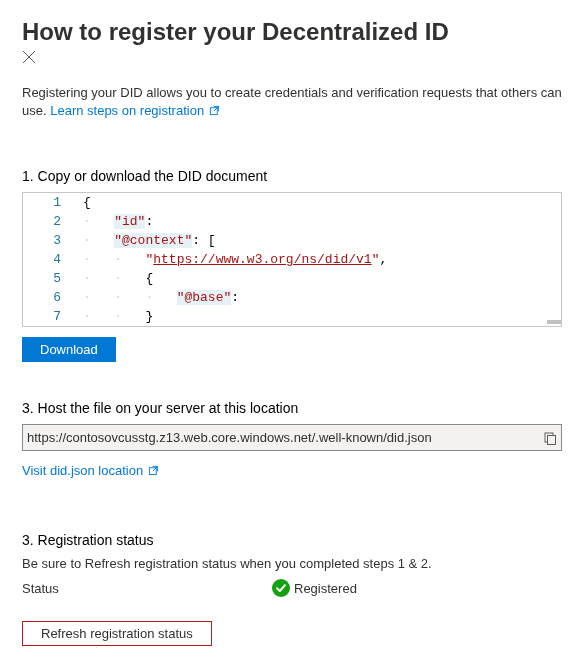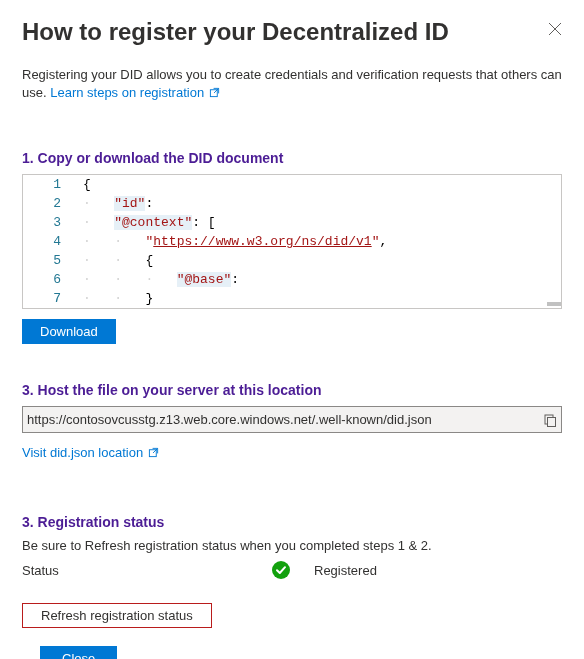--- a/index.html
+++ b/index.html
@@ -4,27 +4,27 @@
 <style>
   * { box-sizing: border-box; margin: 0; padding: 0; }
   body {
     font-family: "Segoe UI", -apple-system, sans-serif;
     font-size: 13px;
     color: #323130;
     padding: 18px 22px;
     width: 584px;
     background: #fff;
   }
-  .header-row { display: flex; justify-content: space-between; align-items: flex-start; margin-bottom: 20px; }
+  .header-row { display: flex; justify-content: space-between; align-items: flex-start; margin-bottom: 20px; flex-direction: column; }
   h1 { font-size: 24px; font-weight: 600; color: #323130; }
   .close-x { width: 14px; height: 14px; cursor: pointer; color: #605e5c; margin-top: 4px; }
   .intro { font-size: 13px; color: #323130; line-height: 1.4; margin-bottom: 48px; }
   .link { color: #0078d4; cursor: pointer; text-decoration: none; }
   .ext-icon { width: 11px; height: 11px; display: inline-block; vertical-align: -1px; margin-left: 1px; }
-  h2 { font-size: 14px; font-weight: 700; margin-bottom: 8px; color: #4c1d95; }
+  h2 { font-size: 14px; font-weight: 400; margin-bottom: 8px; color: #000000; }
   .code-box {
     border: 1px solid #c8c6c4;
     height: 135px;
     overflow: hidden;
     font-family: Consolas, "Courier New", monospace;
     font-size: 13px;
     background: #fff;
     position: relative;
     margin-bottom: 10px;
   }
@@ -71,21 +71,21 @@
     background: #f3f2f1;
     border: 1px solid #8a8886;
     padding: 5px 4px;
     margin-bottom: 12px;
   }
   .url-text { flex: 1; font-size: 13px; color: #323130; }
   .copy-ic { width: 14px; height: 14px; cursor: pointer; color: #605e5c; }
   .sub-text { font-size: 13px; margin-bottom: 8px; color: #323130; }
   .status-row { display: flex; align-items: center; margin-bottom: 24px; }
   .status-lbl { width: 250px; font-size: 13px; }
-  .status-val { display: flex; align-items: center; gap: 24px; }
+  .status-val { display: flex; align-items: center; gap: 4px; }
   .check-circle { width: 18px; height: 18px; }
   .footer { margin-top: 18px; padding-left: 18px; }
 </style>
 </head>
 <body>
 
 
 
 <div class="header-row">
   <h1>How to register your Decentralized ID</h1>

